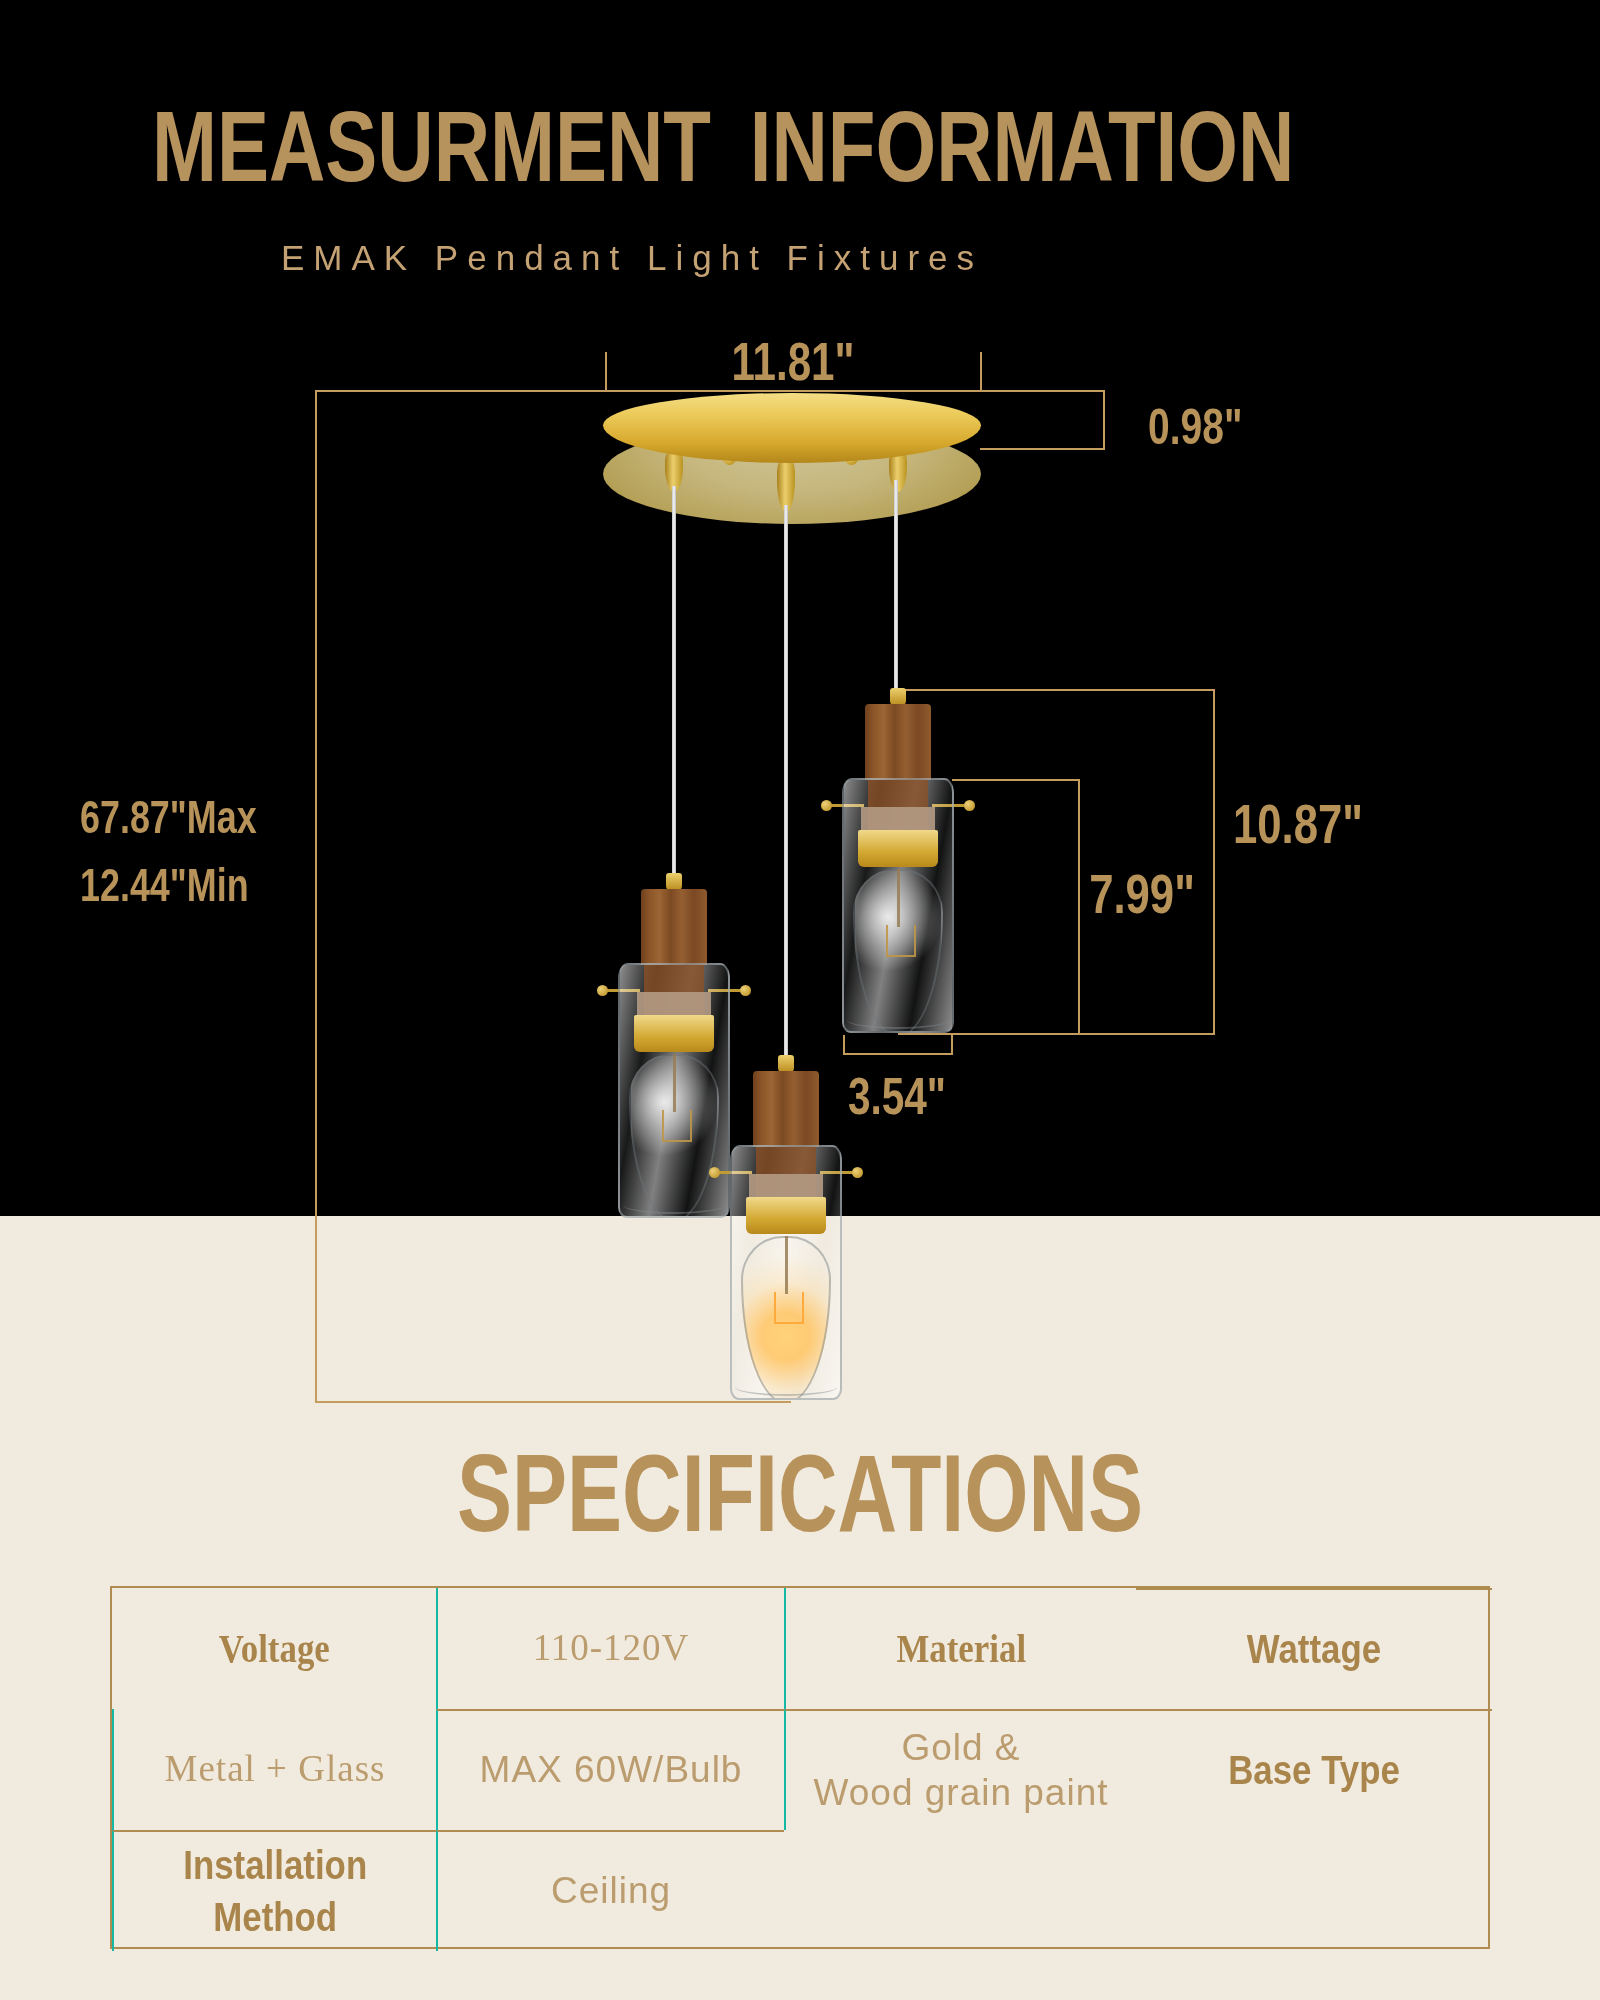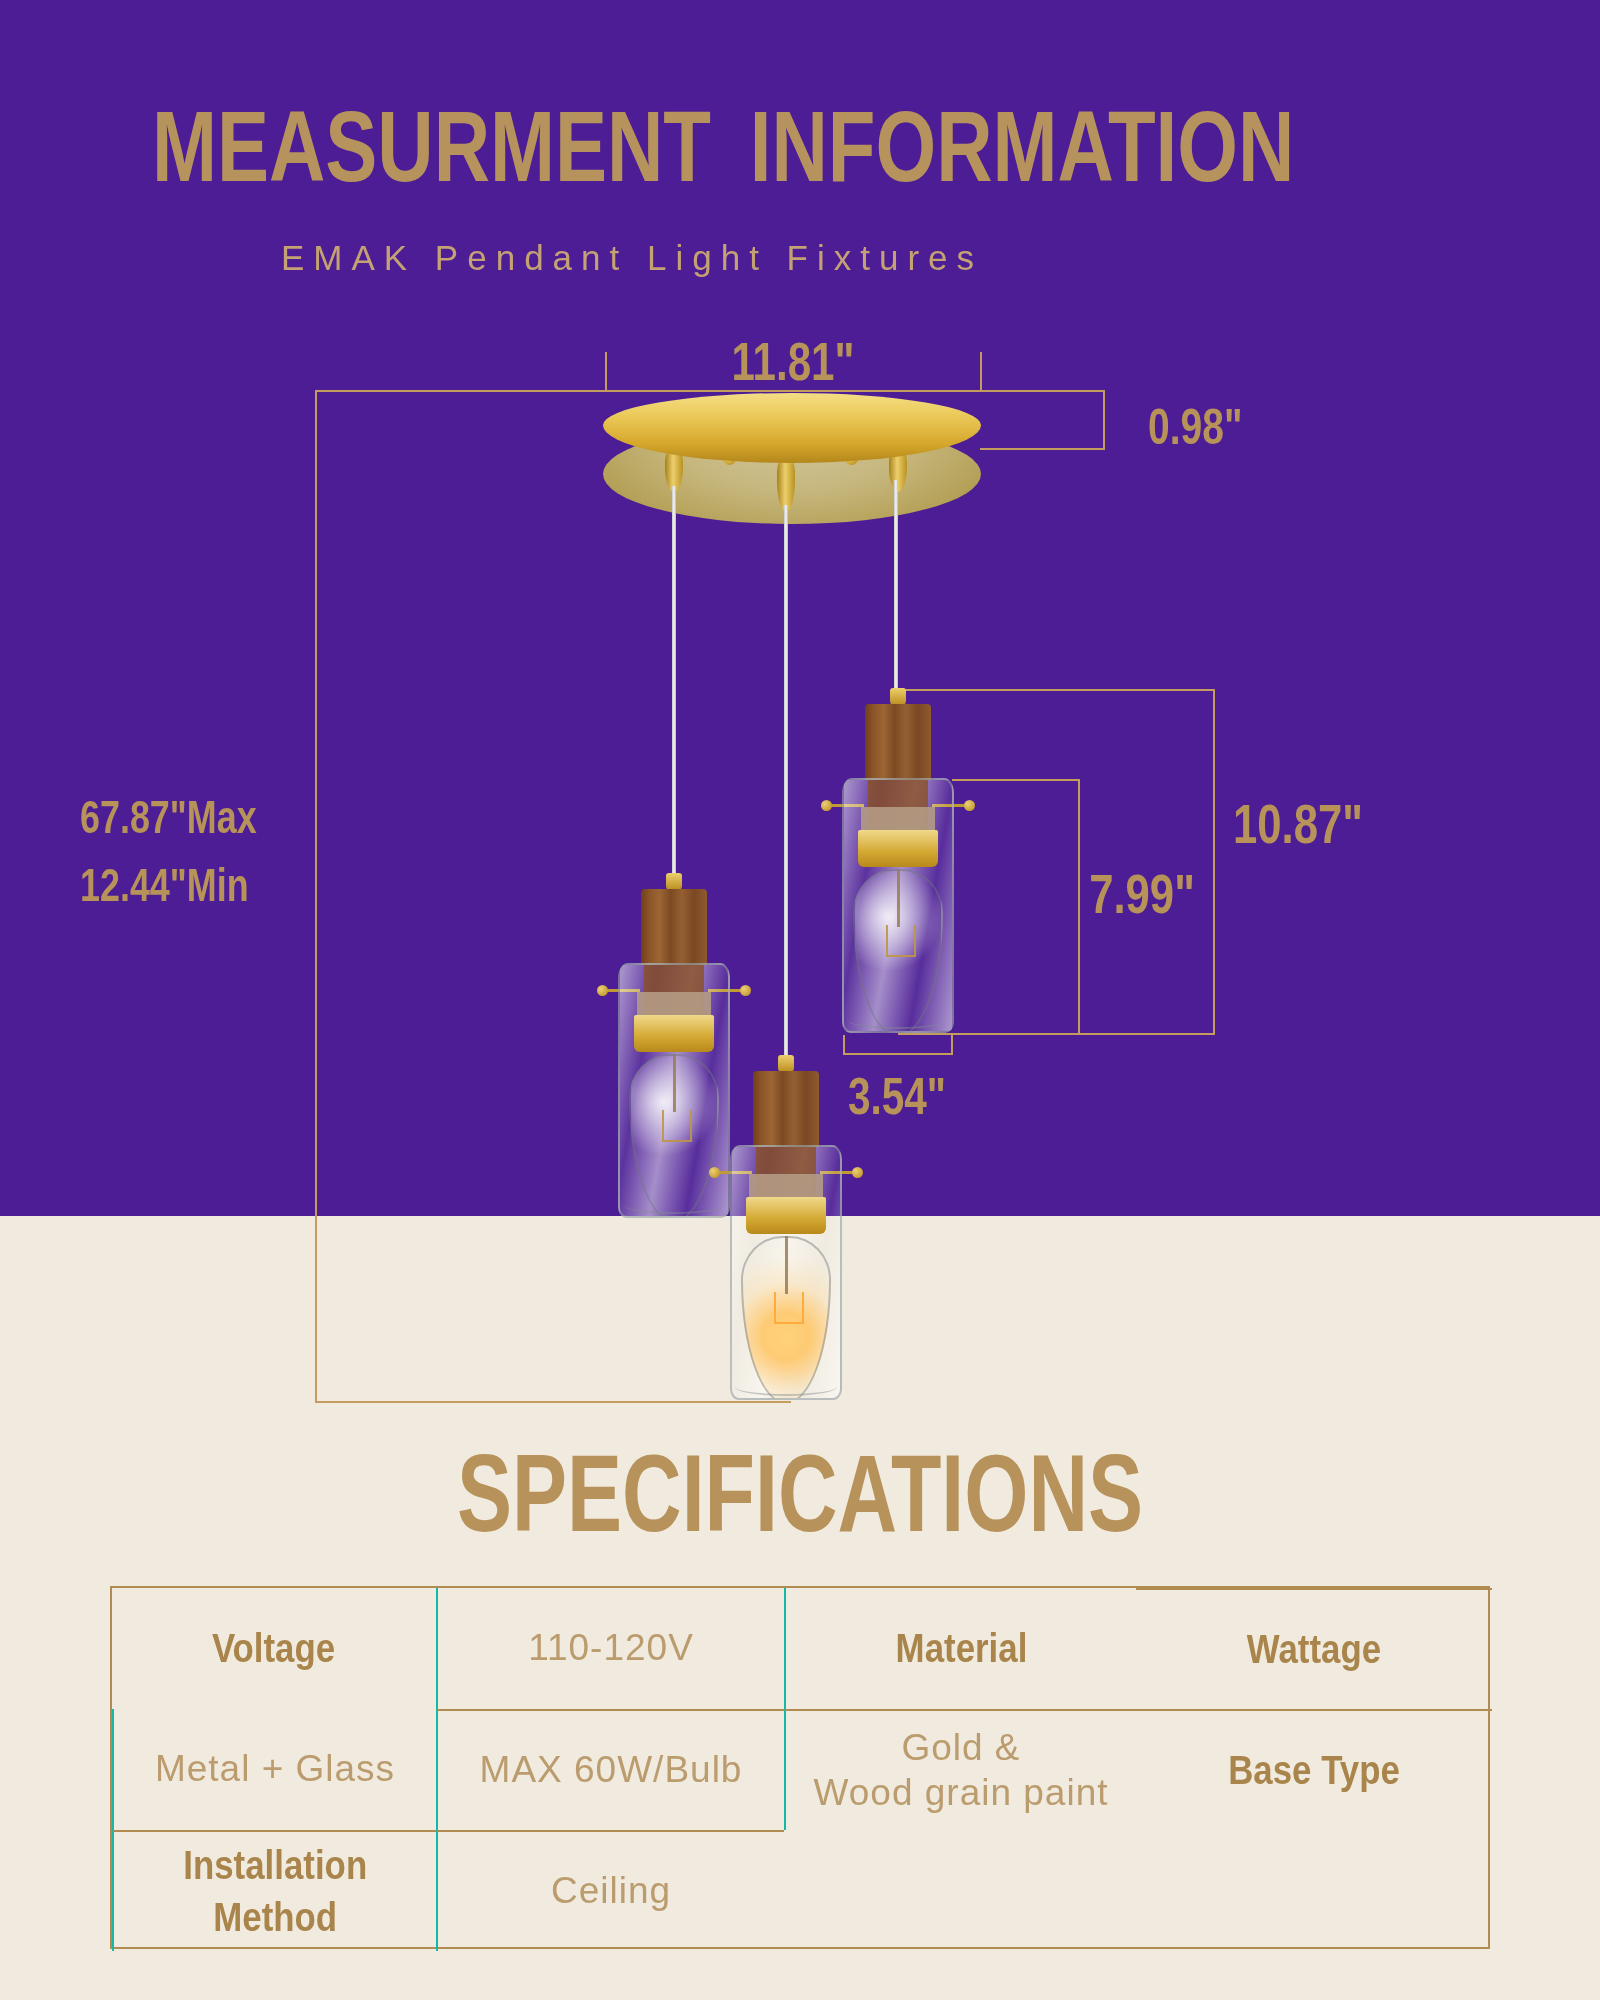--- a/index.html
+++ b/index.html
@@ -1,16 +1,16 @@
 <!DOCTYPE html>
 <html><head>
 <meta charset="utf-8">
 <style>
   html,body{margin:0;padding:0;background:#ffffff;}
-  .stage{position:relative;width:1600px;height:2000px;margin:0 auto;background:#4c1d95;overflow:hidden;
+  .stage{position:relative;width:1600px;height:2000px;margin:0 auto;background:#000000;overflow:hidden;
          font-family:"Liberation Sans",sans-serif;}
   .beige{position:absolute;left:0;top:1216px;width:1600px;height:784px;background:#f1ebdf;}
 
   
   .title{position:absolute;left:20px;top:96px;width:1200px;text-align:center;
          font-size:100px;font-weight:bold;color:#b6925c;letter-spacing:0px;word-spacing:22px;
          transform:scaleX(.78);white-space:nowrap;line-height:1;}
   .subtitle{position:absolute;left:140px;top:238px;width:984px;text-align:center;
          font-size:35px;font-weight:normal;color:#c5a273;letter-spacing:9px;white-space:nowrap;}
   .spec-title{position:absolute;left:200px;top:1438px;width:1200px;text-align:center;
@@ -68,21 +68,21 @@
   .p-screw .ball{position:absolute;top:-4px;width:11px;height:11px;border-radius:50%;
       background:radial-gradient(circle at 35% 35%, #ecd077, #b8891b);}
   .p-screw.l .ball{left:-7px;} .p-screw.r .ball{right:-7px;}
 
   
   .spec-table{position:absolute;left:110px;top:1586px;width:1380px;height:363px;
       display:grid;grid-template-columns:324px 348px 352px 356px;grid-auto-rows:121px;
       border:2px solid #b08c50;box-sizing:border-box;}
   .cell{display:flex;align-items:center;justify-content:center;text-align:center;
       border-left:2px solid #14b8a6;border-top:2px solid #b08c50;box-sizing:border-box;}
-  .cell.first-col{border-left:none;} .cell.first-row{border-top:none;}
+  .cell.first-col{border-left:none;} .cell.first-row{border-top:none;font-family:Liberation Serif, serif;}
   .cell-label{font-weight:bold;font-size:41px;color:#a9854c;transform:scaleX(.85);white-space:pre-line;line-height:1.25;}
   .cell-value{font-size:37px;color:#bb9c6e;letter-spacing:1px;white-space:pre-line;line-height:1.2;}
 </style>
 </head>
 <body>
 
 <div class="stage">
   <div class="beige"></div>
 
   <div class="title">MEASURMENT INFORMATION</div>

